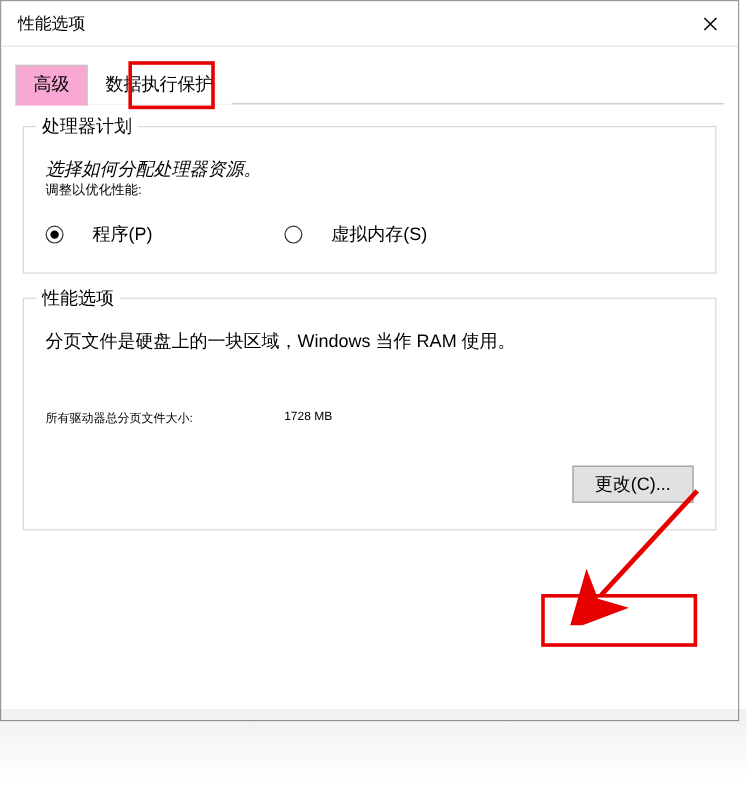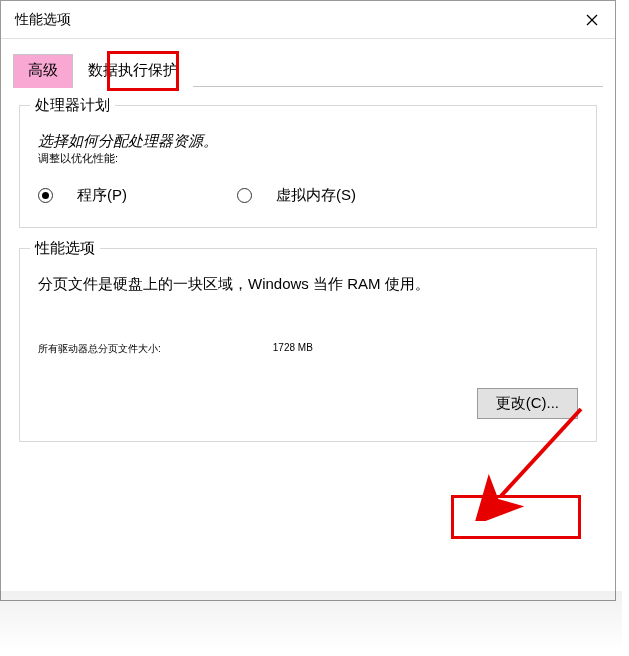--- a/index.html
+++ b/index.html
@@ -142,21 +142,21 @@
     .vm-desc {
       margin-top: 8px;
       font-size: 15px;
     }
     .vm-size-row {
       display: flex;
       margin-top: 48px;
       font-size: 10px;
     }
     .vm-size-label { flex: 0 0 auto; }
-    .vm-size-value { margin-left: 112px; }
+    .vm-size-value { margin-left: 76px; }
     .change-row {
       display: flex;
       justify-content: flex-end;
       margin-top: 32px;
     }
     .btn {
       border: 1px solid #9a9a9a;
       background: #e1e1e1;
       padding: 5px 18px;
       font-size: 15px;

